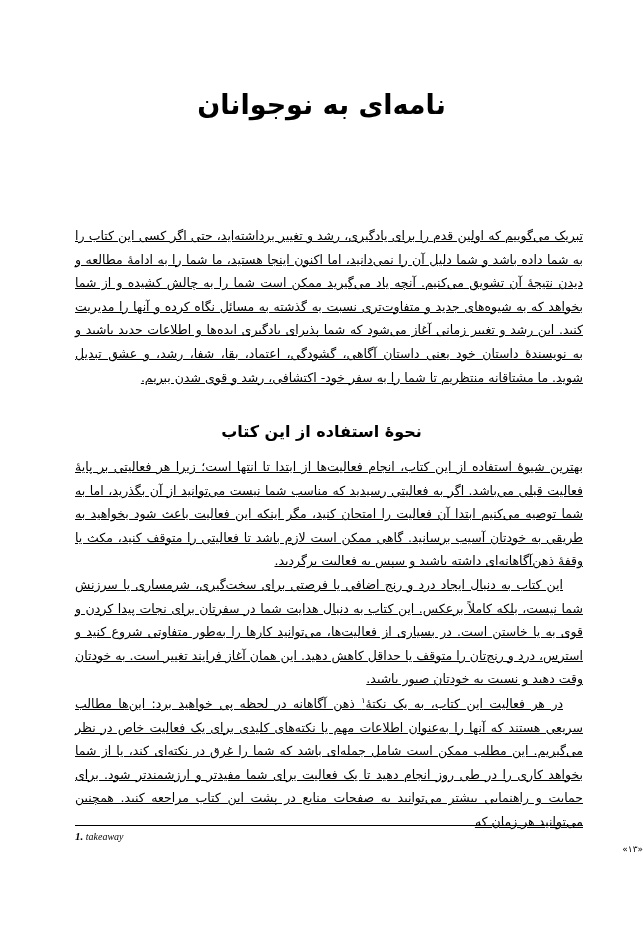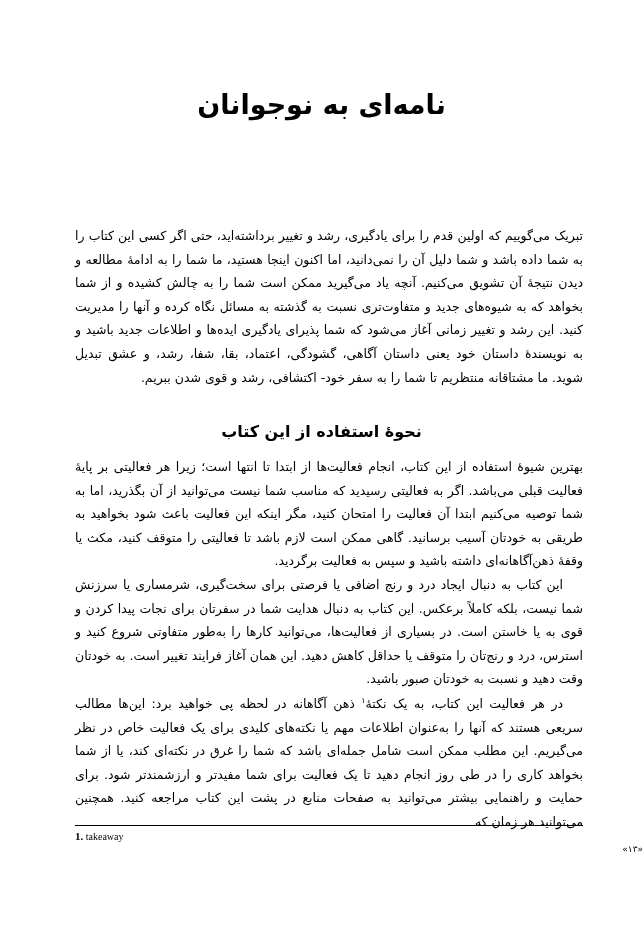--- a/index.html
+++ b/index.html
@@ -36,20 +36,21 @@
     .para {
       position: absolute;
       left: 75px;
       width: 508px;
       direction: rtl;
       text-align: justify;
       text-align-last: right;
       font-size: 12.5px;
       line-height: 23.6px;
       margin: 0;
+      text-decoration: underline;
     }
     .para.indent { text-indent: 20px; }
     .section-heading {
       position: absolute;
       top: 420px;
       left: 0;
       width: 643px;
       text-align: center;
       font-size: 16px;
       font-weight: bold;
@@ -72,20 +73,21 @@
     }
     .footnote {
       position: absolute;
       top: 829px;
       left: 75px;
       direction: ltr;
       font-family: "Liberation Serif", serif;
       font-size: 10px;
       line-height: 14px;
       margin: 0;
+      font-style: italic;
     }
     .footnote .num { font-weight: bold; font-size: 11px; }
     .page-number {
       position: absolute;
       top: 843px;
       left: 0;
       width: 643px;
       text-align: right;
       font-size: 9px;
       direction: rtl;

